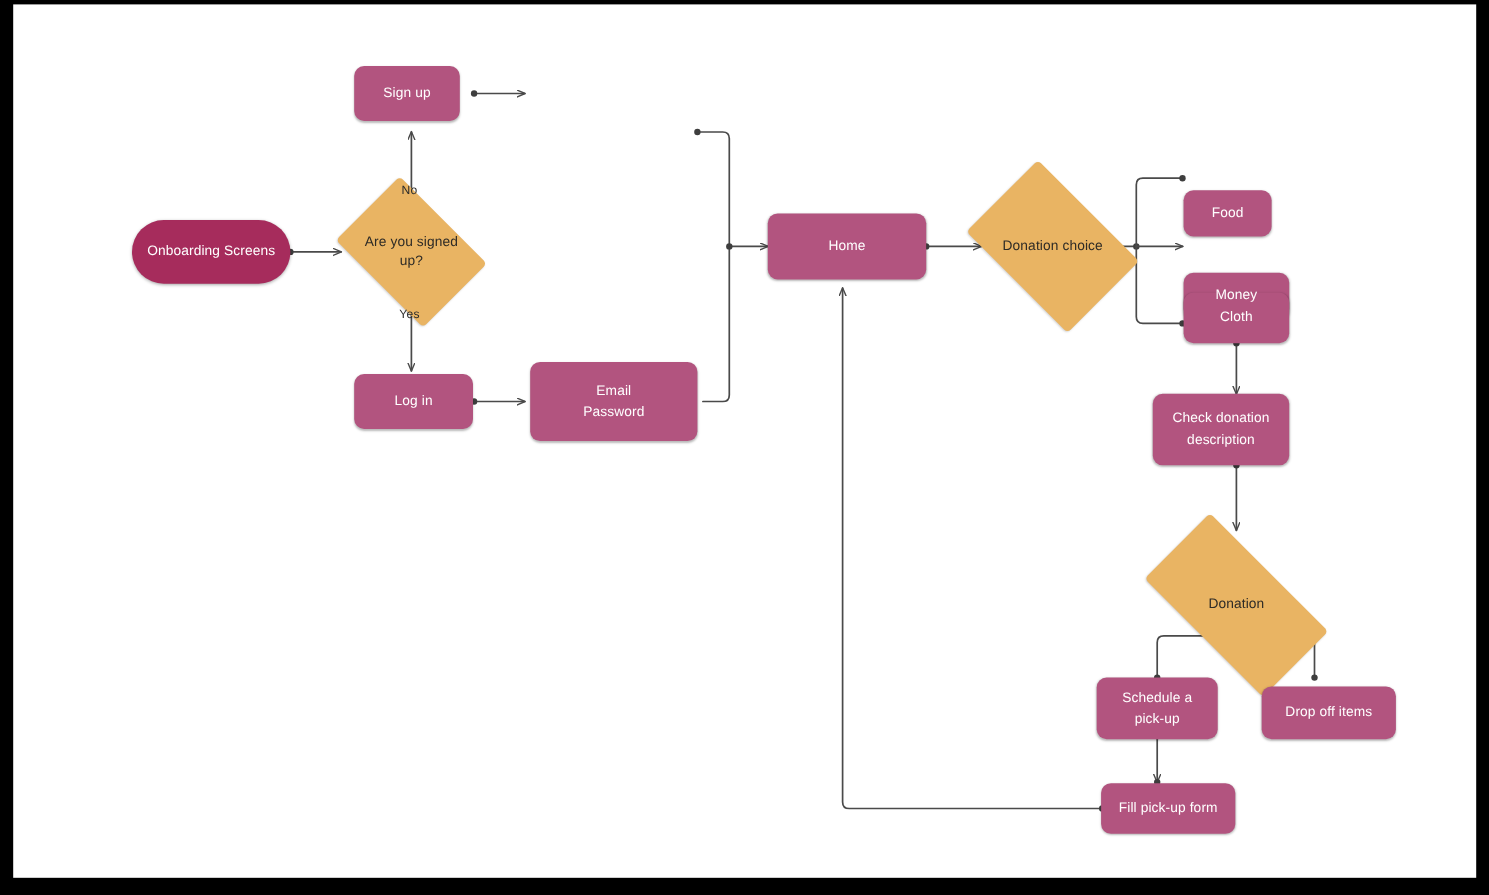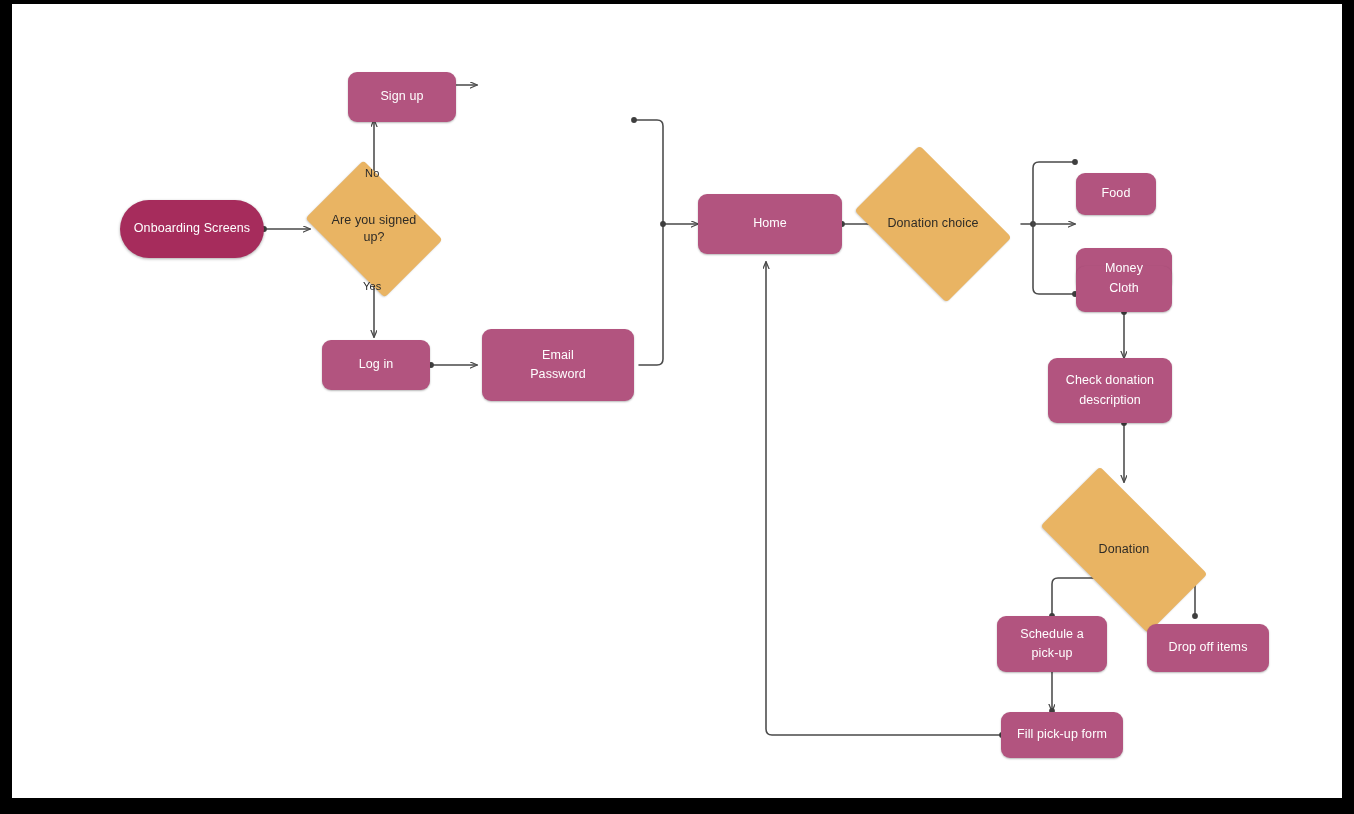--- a/index.html
+++ b/index.html
@@ -196,39 +196,39 @@
     <div class="node term" style="left:108px; top:196px; width:144px; height:58px;">
       <span class="lbl">Onboarding Screens</span>
     </div>
 
     <div class="node decision" style="left:306px; top:184px; width:112px; height:82px;">
       <span class="dia-shape"></span>
       <span class="dia-label">Are you signed
 up?</span>
     </div>
 
-    <div class="node proc" style="left:310px; top:68px; width:108px; height:50px;margin-left:26px;">
+    <div class="node proc" style="left:310px; top:56px; width:96px; height:50px;">
       <span class="lbl">Sign up</span>
     </div>
 
 
     <div class="node proc" style="left:310px; top:336px; width:108px; height:50px;">
       <span class="lbl">Log in</span>
     </div>
 
     <div class="node proc" style="left:470px; top:325px; width:152px; height:72px;">
       <span class="lbl">Email
 Password</span>
     </div>
 
     <div class="node proc" style="left:686px; top:190px; width:144px; height:60px;">
       <span class="lbl">Home</span>
     </div>
 
-    <div class="node decision" style="left:856px; top:174px; width:130px; height:92px;">
+    <div class="node decision" style="left:880px; top:174px; width:130px; height:92px;">
       <span class="dia-shape"></span>
       <span class="dia-label">Donation choice</span>
     </div>
 
     <div class="node proc" style="left:1064px; top:137px; width:80px; height:42px;margin-top:32px;">
       <span class="lbl">Food</span>
     </div>
 
     <div class="node proc" style="left:1064px; top:199px; width:96px; height:42px;margin-top:45px;">
       <span class="lbl">Money</span>

